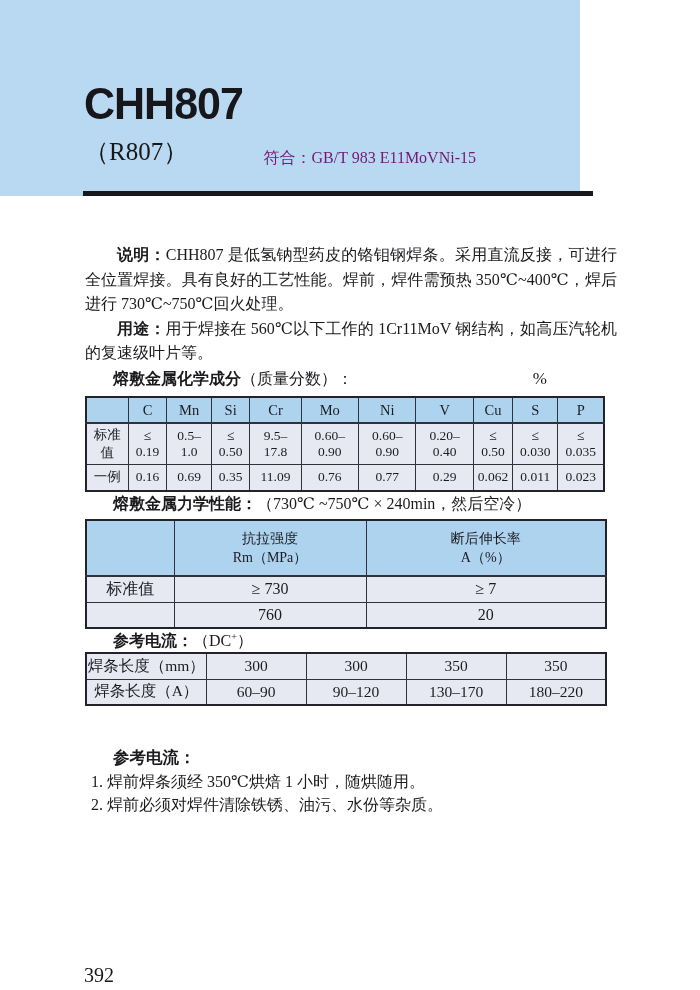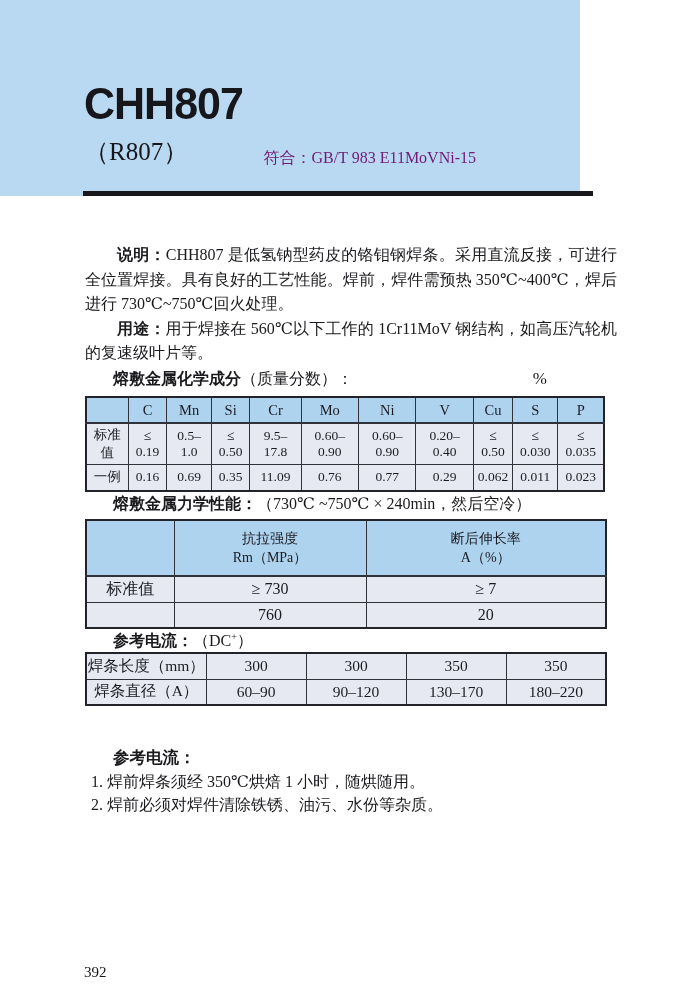--- a/index.html
+++ b/index.html
@@ -66,21 +66,21 @@
 
   
   .notes { position:absolute; left:85px; top:746px; width:532px; font-size:16px; line-height:23.5px; }
   .notes .title {
     font-family:"Liberation Sans","DejaVu Sans",sans-serif;
     font-weight:bold; margin-left:28px; font-size:16.5px;
   }
   .notes .item { margin-left:6px; }
 
   
-  .page-num { position:absolute; left:84px; top:964px; font-size:15px; color:#17171b; }
+  .page-num { position:absolute; left:84px; top:964px; font-size:20px; color:#17171b; }
 </style>
 </head>
 <body>
 
 <div class="page">
 
   <div class="hero">
     <div class="model">CHH807</div>
     <div class="alt-model">（R807）</div>
     <div class="standard">符合：GB/T 983 E11MoVNi-15</div>
@@ -190,21 +190,21 @@
       </colgroup>
     <tbody>
     <tr>
       <td>焊条长度（mm）</td>
       <td>300</td>
       <td>300</td>
       <td>350</td>
       <td>350</td>
     </tr>
     <tr>
-      <td>焊条直径（A）</td>
+      <td>焊条长度（A）</td>
       <td>60–90</td>
       <td>90–120</td>
       <td>130–170</td>
       <td>180–220</td>
     </tr>
   </tbody>
     </table>
 
   <div class="notes">
     <div class="title">参考电流：</div>

